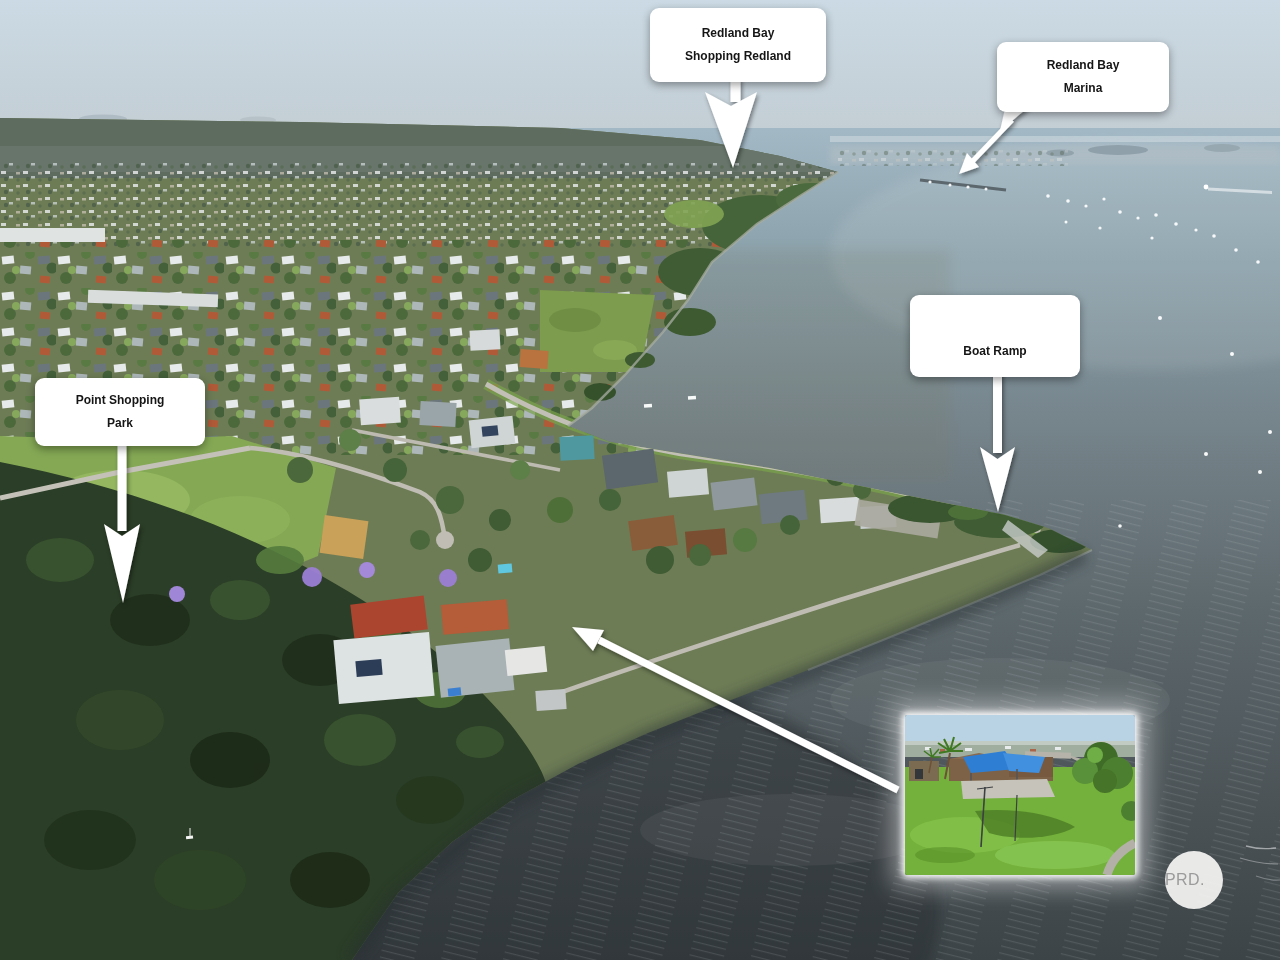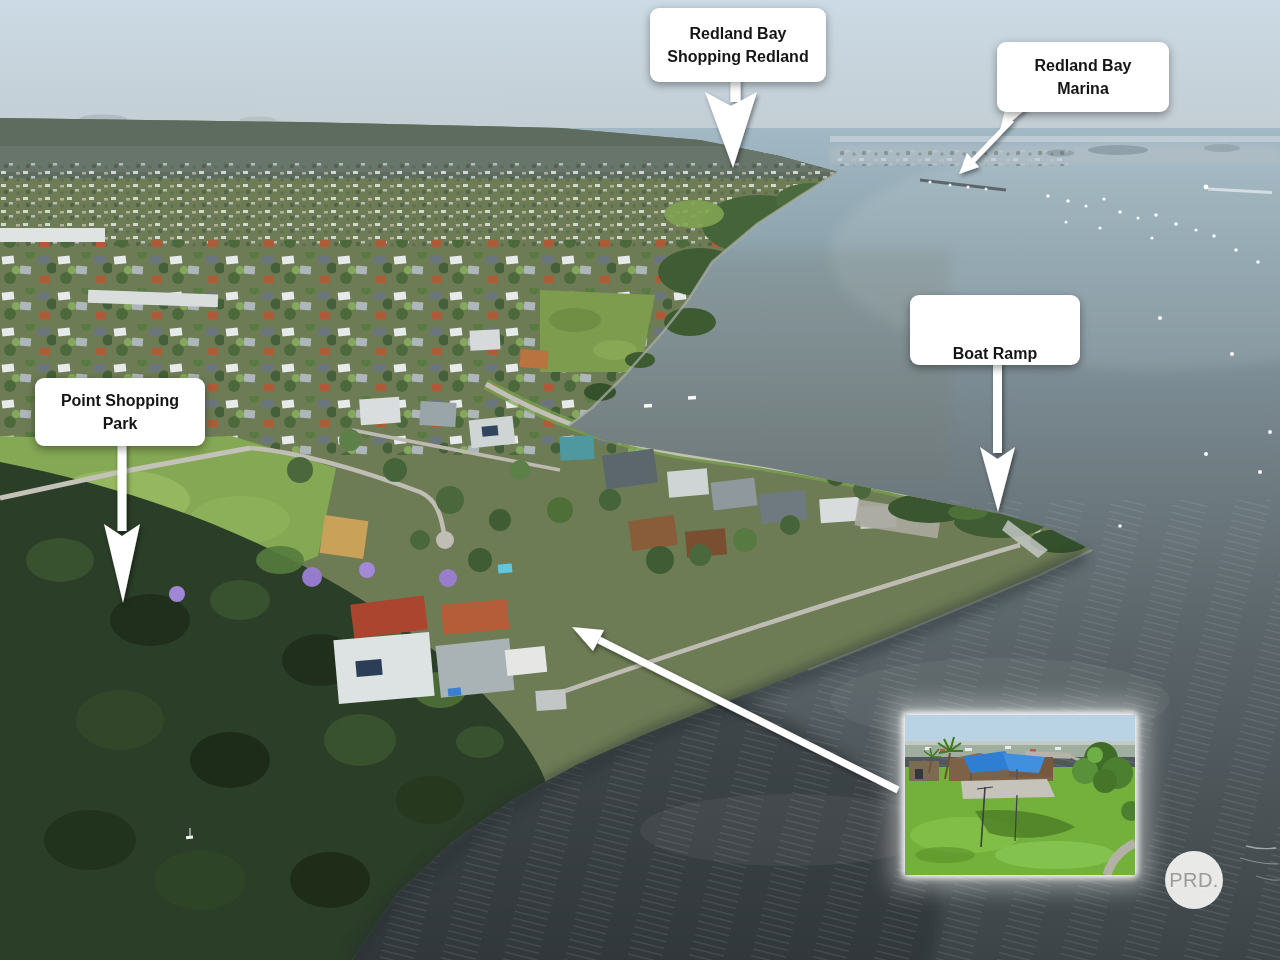--- a/index.html
+++ b/index.html
@@ -6,33 +6,33 @@
   #stage{position:relative;width:1280px;height:960px;overflow:hidden;
          font-family:"Liberation Sans",sans-serif;}
   #stage svg.photo{position:absolute;left:0;top:0;width:1280px;height:960px;display:block;}
   svg.arrows{position:absolute;left:0;top:0;width:1280px;height:960px;pointer-events:none;}
   .arw{fill:var(--arrow,#fff);}
   .arwline{stroke:var(--arrow,#fff);fill:none;}
 
   .callout{position:absolute;background:var(--callout_bg,#fff);color:var(--callout_text,#111);
            border-radius:9px;box-shadow:0 3px 8px rgba(0,0,0,.38);
            display:flex;flex-direction:column;justify-content:center;align-items:center;
-           font-weight:bold;font-size:16px;line-height:23px;text-align:center;box-sizing:border-box;}
+           font-weight:bold;font-size:12px;line-height:23px;text-align:center;box-sizing:border-box;}
   .c-shop  {left:650px;top:8px;  width:176px;height:74px;}
   .c-marina{left:997px;top:42px; width:172px;height:70px;}
-  .c-boat  {left:910px;top:295px;width:170px;height:70px;justify-content:flex-end;padding-top:30px;}
+  .c-boat  {left:910px;top:295px;width:170px;height:82px;justify-content:center;padding-top:30px;}
   .c-park  {left:35px; top:378px;width:170px;height:68px;}
 
   .inset{position:absolute;left:905px;top:715px;width:230px;height:160px;border-radius:2px;
          box-shadow:0 0 6px 3px rgba(255,255,255,.95),0 0 24px 12px rgba(255,255,255,.45);}
   .inset svg{display:block;width:230px;height:160px;border-radius:2px;}
 
   .prd-logo{position:absolute;left:1165px;top:851px;width:58px;height:58px;border-radius:50%;
-            background:var(--logo_bg,rgba(245,245,243,.93));display:flex;align-items:center;justify-content:center;
-            color:var(--logo_text_color,#9b9b9b);font-size:20px;letter-spacing:.4px;font-weight:400;}
+            background:var(--logo_bg,rgba(245,245,243,.93));display:flex;align-items:center;justify-content:flex-start;
+            color:var(--logo_text_color,#9b9b9b);font-size:16px;letter-spacing:.4px;font-weight:400;}
 </style>
 </head>
 <body>
 
 <div id="stage">
 
   <svg class="photo" viewBox="0 0 1280 960" preserveAspectRatio="none">
     <defs>
       <linearGradient id="gSky" x1="0" y1="0" x2="0" y2="1">
         <stop offset="0" stop-color="#cbdae4"></stop>

